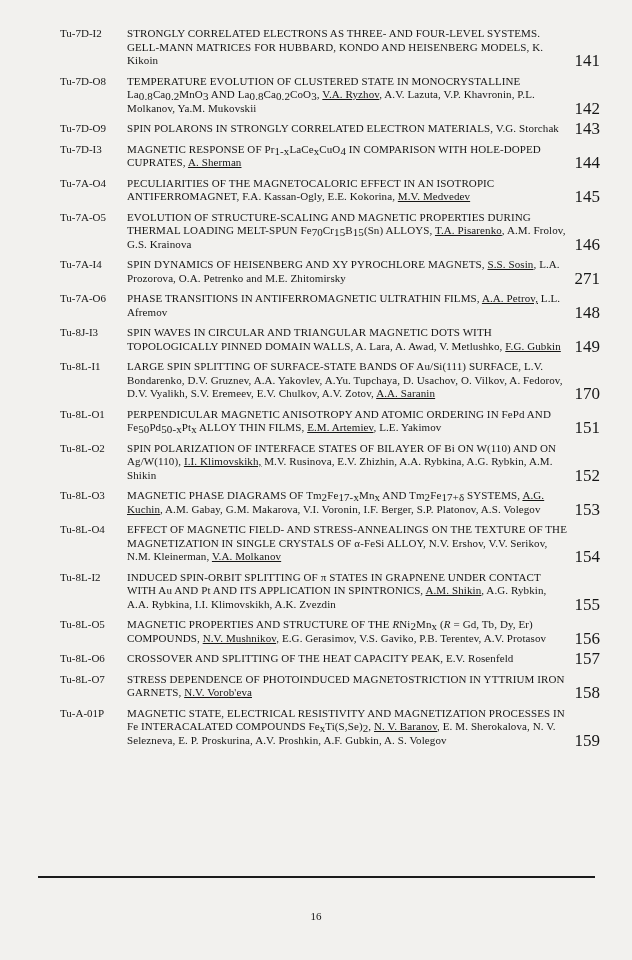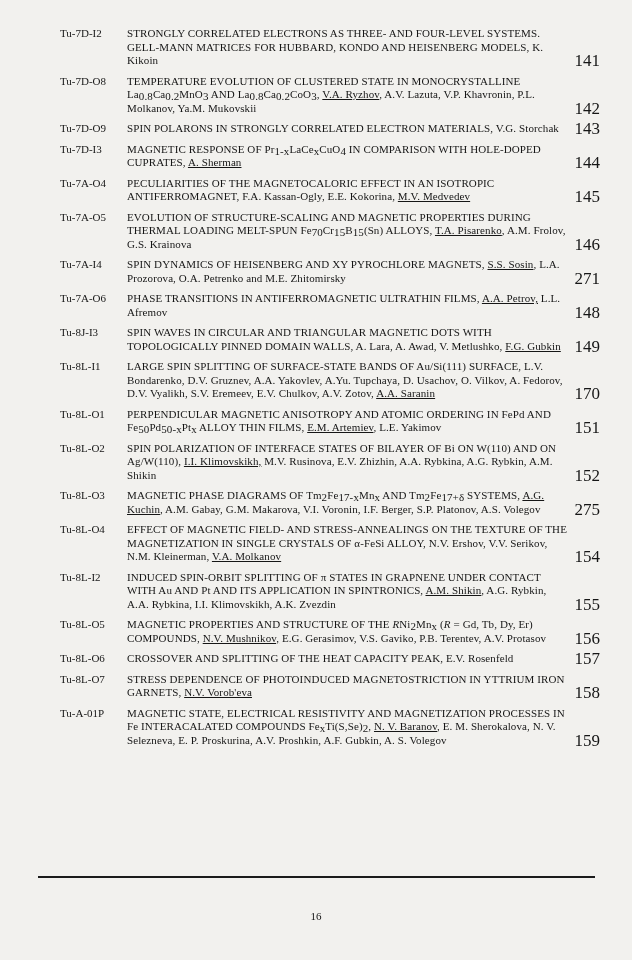--- a/index.html
+++ b/index.html
@@ -137,21 +137,21 @@
 
   <div class="entry">
     <div class="code">Tu-8L-O2</div>
     <div class="title"><span>SPIN POLARIZATION OF INTERFACE STATES OF BILAYER OF Bi ON W(110) AND ON Ag/W(110), </span><span class="u">I.I. Klimovskikh,</span><span> M.V. Rusinova, E.V. Zhizhin, A.A. Rybkina, A.G. Rybkin, A.M. Shikin</span></div>
     <div class="pageno">152</div>
   </div>
 
   <div class="entry">
     <div class="code">Tu-8L-O3</div>
     <div class="title"><span>MAGNETIC PHASE DIAGRAMS OF Tm</span><sub>2</sub><span>Fe</span><sub>17-x</sub><span>Mn</span><sub>x</sub><span> AND Tm</span><sub>2</sub><span>Fe</span><sub>17+δ</sub><span> SYSTEMS, </span><span class="u">A.G. Kuchin</span><span>, A.M. Gabay, G.M. Makarova, V.I. Voronin, I.F. Berger, S.P. Platonov, A.S. Volegov</span></div>
-    <div class="pageno">275</div>
+    <div class="pageno">153</div>
   </div>
 
   <div class="entry">
     <div class="code">Tu-8L-O4</div>
     <div class="title"><span>EFFECT OF MAGNETIC FIELD- AND STRESS-ANNEALINGS ON THE TEXTURE OF THE MAGNETIZATION IN SINGLE CRYSTALS OF α-FeSi ALLOY, N.V. Ershov, V.V. Serikov, N.M. Kleinerman, </span><span class="u">V.A. Molkanov</span></div>
     <div class="pageno">154</div>
   </div>
 
   <div class="entry">
     <div class="code">Tu-8L-I2</div>

